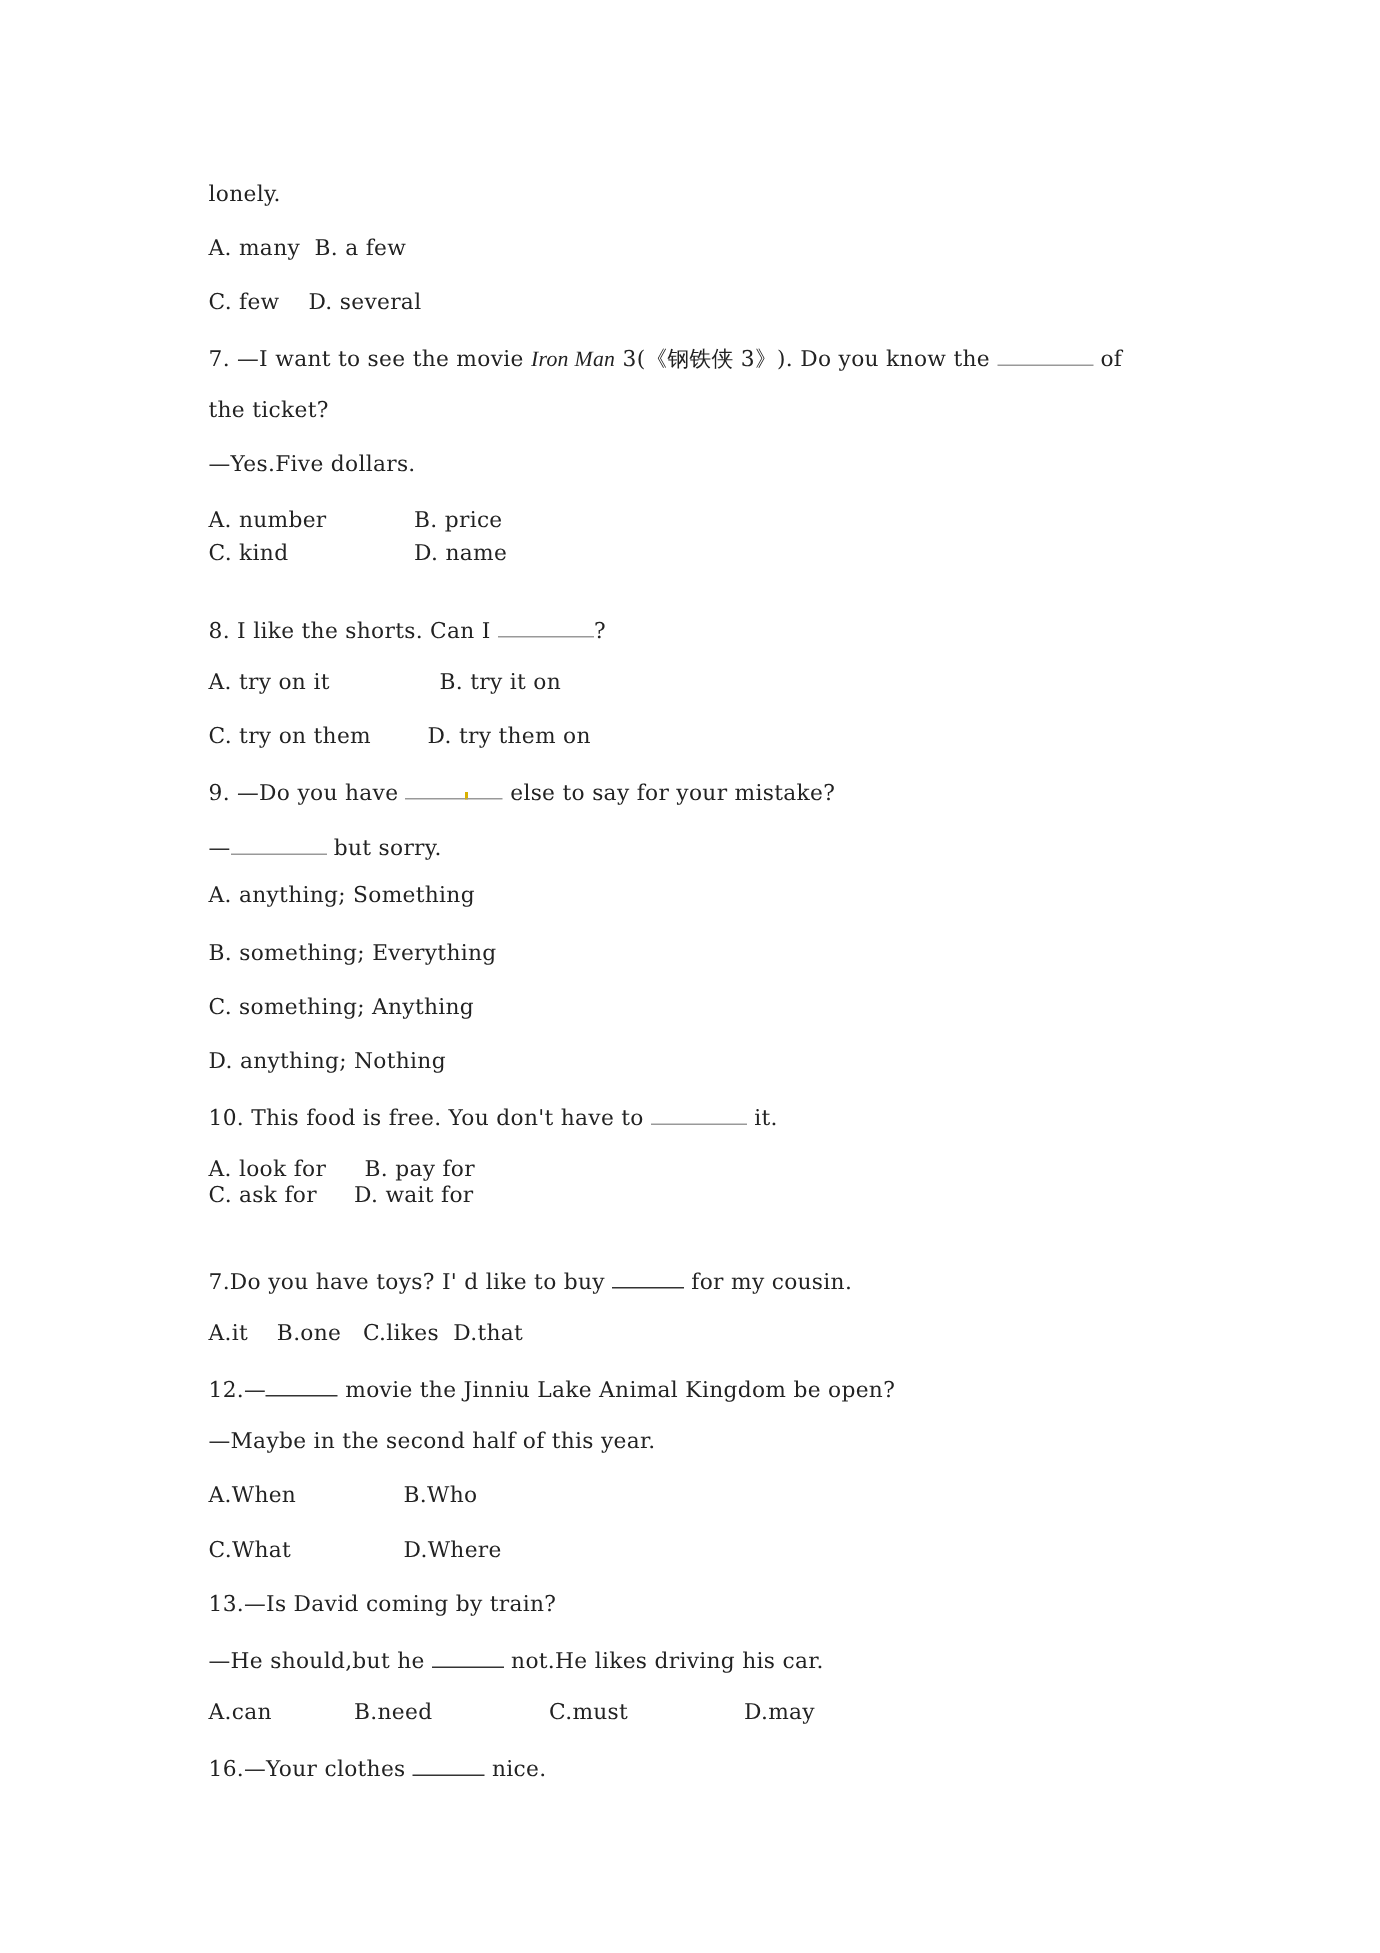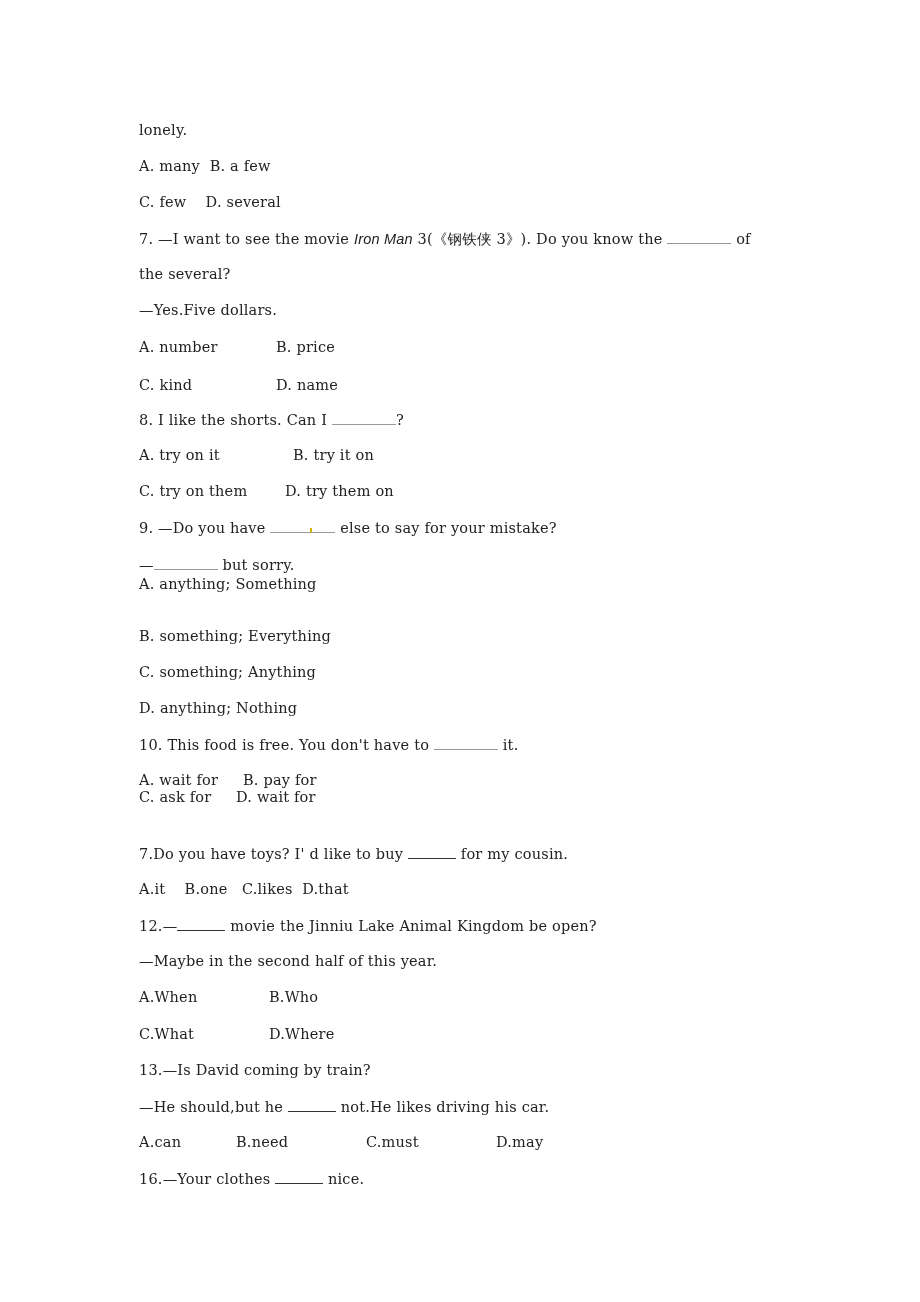--- a/index.html
+++ b/index.html
@@ -2,51 +2,51 @@
 <html><head>
 <meta charset="utf-8">
 <style>
   html, body { margin:0; padding:0; background:#ffffff; }
   body { width:920px; height:1302px; position:relative; overflow:hidden;
          font-family: "DejaVu Serif", "Liberation Serif", serif; color:#222; }
   .line { position:absolute; left:139px; font-size:14.5px; white-space:pre; line-height:18px; letter-spacing:0.2px; }
   .blank { display:inline-block; border-bottom:1px solid #999; height:14px; vertical-align:baseline; }
   .blank.dark { border-bottom:1.5px solid #333; }
   .tick { display:inline-block; width:2px; height:5px; background:#d9b100; vertical-align:baseline; margin:0 -1px; }
-  i { font-family: Liberation Sans, sans-serif; font-style:italic; }
+  i { font-family: Liberation Serif, serif; font-style:italic; }
   .opt { display:inline-block; }
 </style>
 </head>
 <body>
 
 <div>
 
   <div class="line" style="top:121px">lonely.</div>
   <div class="line" style="top:157px">A. many  B. a few</div>
   <div class="line" style="top:193px">C. few    D. several</div>
 
   <div class="line" style="top:229px"><span>7. —I want to see the movie </span><i>Iron Man</i><span> 3(《钢铁侠 3》). Do you know the </span><span class="blank" style="width:64px"></span><span> of</span></div>
-  <div class="line" style="top:265px">the several?</div>
+  <div class="line" style="top:265px">the ticket?</div>
   <div class="line" style="top:301px">—Yes.Five dollars.</div>
   <div class="line" style="top:338px"><span class="opt" style="width:137px">A. number</span><span class="opt">B. price</span></div>
-  <div class="line" style="top:376px"><span class="opt" style="width:137px">C. kind</span><span class="opt">D. name</span></div>
+  <div class="line" style="top:360px"><span class="opt" style="width:137px">C. kind</span><span class="opt">D. name</span></div>
 
   <div class="line" style="top:410px"><span>8. I like the shorts. Can I </span><span class="blank" style="width:64px"></span><span>?</span></div>
   <div class="line" style="top:446px"><span class="opt" style="width:154px">A. try on it</span><span class="opt">B. try it on</span></div>
   <div class="line" style="top:482px"><span class="opt" style="width:146px">C. try on them</span><span class="opt">D. try them on</span></div>
 
   <div class="line" style="top:518px"><span>9. —Do you have </span><span class="blank" style="width:41px"></span><span class="tick"></span><span class="blank" style="width:24px"></span><span> else to say for your mistake?</span></div>
   <div class="line" style="top:555px"><span>—</span><span class="blank" style="width:64px"></span><span> but sorry.</span></div>
-  <div class="line" style="top:575px">A. anything; Something</div>
+  <div class="line" style="top:588px">A. anything; Something</div>
   <div class="line" style="top:627px">B. something; Everything</div>
   <div class="line" style="top:663px">C. something; Anything</div>
   <div class="line" style="top:699px">D. anything; Nothing</div>
 
   <div class="line" style="top:735px"><span>10. This food is free. You don't have to </span><span class="blank" style="width:64px"></span><span> it.</span></div>
-  <div class="line" style="top:771px"><span class="opt" style="width:104px">A. wait for</span><span class="opt">B. pay for</span></div>
+  <div class="line" style="top:771px"><span class="opt" style="width:104px">A. look for</span><span class="opt">B. pay for</span></div>
   <div class="line" style="top:788px"><span class="opt" style="width:97px">C. ask for</span><span class="opt">D. wait for</span></div>
 
   <div class="line" style="top:844px"><span>7.Do you have toys? I' d like to buy </span><span class="blank dark" style="width:48px"></span><span> for my cousin.</span></div>
   <div class="line" style="top:880px">A.it    B.one   C.likes  D.that</div>
 
   <div class="line" style="top:916px"><span>12.—</span><span class="blank dark" style="width:48px"></span><span> movie the Jinniu Lake Animal Kingdom be open?</span></div>
   <div class="line" style="top:952px">—Maybe in the second half of this year.</div>
   <div class="line" style="top:988px"><span class="opt" style="width:130px">A.When</span><span class="opt">B.Who</span></div>
   <div class="line" style="top:1025px"><span class="opt" style="width:130px">C.What</span><span class="opt">D.Where</span></div>
 

